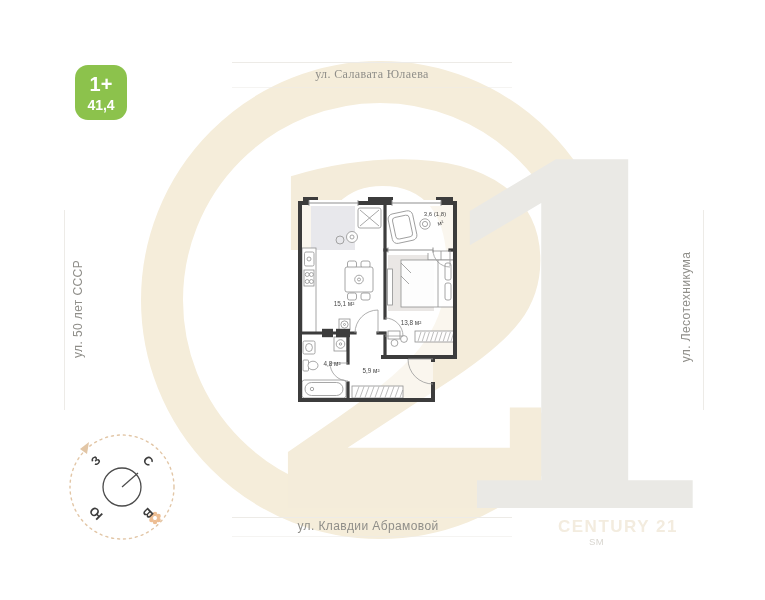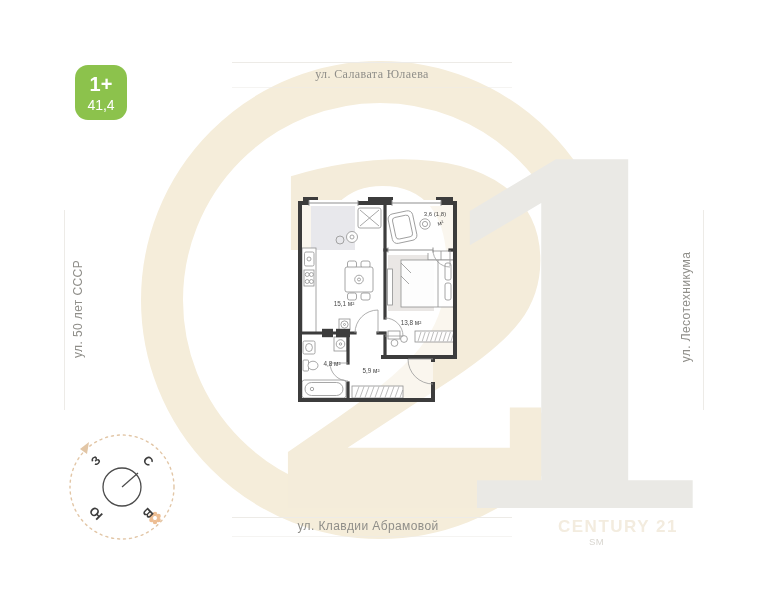--- a/index.html
+++ b/index.html
@@ -16,21 +16,21 @@
   .street-line{background:#edebe7;position:absolute;}
   .street-line.faint{opacity:.55;}
   .rot{transform:rotate(-90deg);transform-origin:center center;}
   
   .badge{
     left:75px;top:65px;width:52px;height:55px;border-radius:13px;
     background:#8cc24c;color:#ffffff;display:flex;flex-direction:column;
     align-items:center;justify-content:center;gap:1px;
   }
   .badge .rooms{font-size:20px;font-weight:bold;line-height:1;}
-  .badge .area{font-size:14px;line-height:1;margin-top:3px;}
+  .badge .area{font-size:14px;line-height:1;margin-top:3px;font-weight:bold;}
   
   .brand-sm{color:#d9d6d0;font-size:9.5px;letter-spacing:.5px;}
   .brand-name{
     color:#f3ecdf;font-size:17px;font-weight:bold;letter-spacing:1.5px;white-space:nowrap;
   }
   svg{display:block;}
   svg text{font-family:"Liberation Sans","DejaVu Sans",sans-serif;}
   .wmtext{font-family:"DejaVu Serif","Liberation Serif",serif;font-weight:bold;}
 </style>
 </head>

